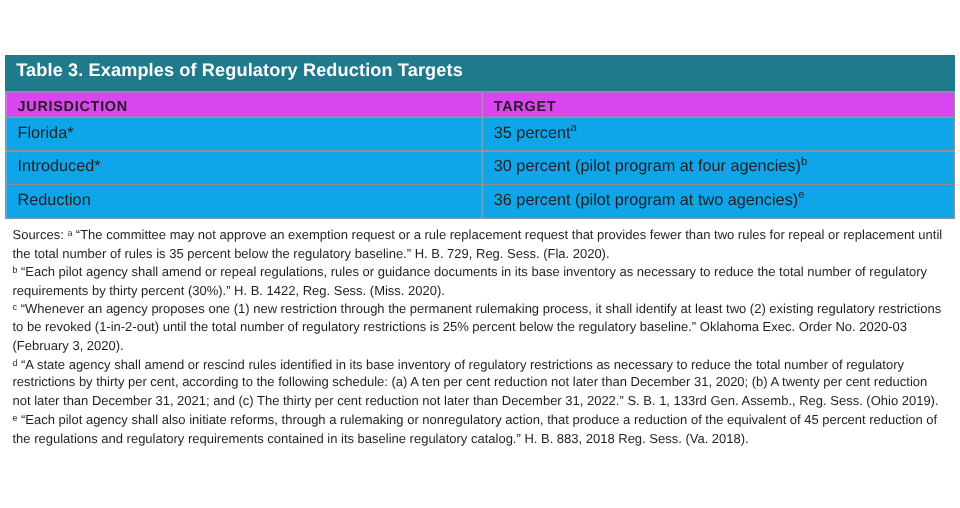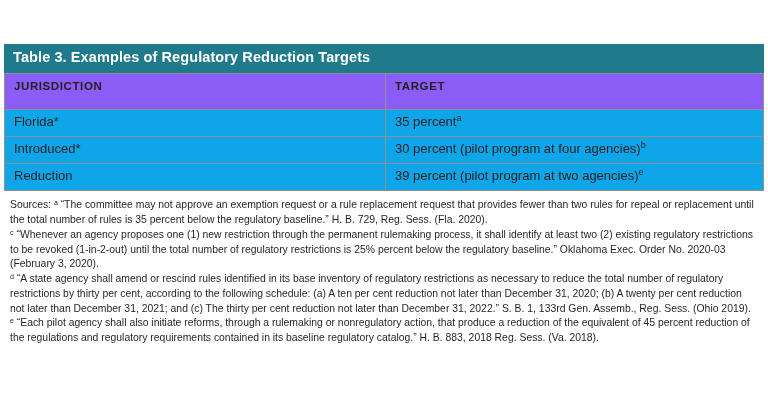--- a/index.html
+++ b/index.html
@@ -35,26 +35,26 @@
   }
   table.reg-table td, table.reg-table th {
     border: 1px solid #8f8f8f;
     padding: 4px 9px 5px 9px;
     font-size: 13px;
     text-align: left;
     vertical-align: top;
     line-height: 1.25;
   }
   table.reg-table th {
-    background: #8b5cf6;
+    background: #d946ef;
     font-size: 11.5px;
     font-weight: bold;
     letter-spacing: 0.6px;
     padding-top: 5px;
-    padding-bottom: 16px;
+    padding-bottom: 0;
     color: #231f20;
   }
   table.reg-table tbody td {
     background: #0ea5e9;
     height: 17px;
   }
   col.c1 { width: 50.2%; }
   col.c2 { width: 49.8%; }
   sup {
     font-size: 9px;
@@ -96,25 +96,26 @@
       <tr>
         <td>Florida*</td>
         <td><span>35 percent</span><sup>a</sup></td>
       </tr>
       <tr>
         <td>Introduced*</td>
         <td><span>30 percent (pilot program at four agencies)</span><sup>b</sup></td>
       </tr>
       <tr>
         <td>Reduction</td>
-        <td><span>39 percent (pilot program at two agencies)</span><sup>e</sup></td>
+        <td><span>36 percent (pilot program at two agencies)</span><sup>e</sup></td>
       </tr>
     </tbody>
   </table>
 
   <div class="notes">
     <p class="note-line"><span>Sources:</span> <span>ᵃ “The committee may not approve an exemption request or a rule replacement request that provides fewer than two rules for repeal or replacement until the total number of rules is 35 percent below the regulatory baseline.” H. B. 729, Reg. Sess. (Fla. 2020).</span></p>
+    <p class="note-line">ᵇ “Each pilot agency shall amend or repeal regulations, rules or guidance documents in its base inventory as necessary to reduce the total number of regulatory requirements by thirty percent (30%).” H. B. 1422, Reg. Sess. (Miss. 2020).</p>
     <p class="note-line">ᶜ “Whenever an agency proposes one (1) new restriction through the permanent rulemaking process, it shall identify at least two (2) existing regulatory restrictions to be revoked (1-in-2-out) until the total number of regulatory restrictions is 25% percent below the regulatory baseline.” Oklahoma Exec. Order No. 2020-03 (February 3, 2020).</p>
     <p class="note-line">ᵈ “A state agency shall amend or rescind rules identified in its base inventory of regulatory restrictions as necessary to reduce the total number of regulatory restrictions by thirty per cent, according to the following schedule: (a) A ten per cent reduction not later than December 31, 2020; (b) A twenty per cent reduction not later than December 31, 2021; and (c) The thirty per cent reduction not later than December 31, 2022.” S. B. 1, 133rd Gen. Assemb., Reg. Sess. (Ohio 2019).</p>
     <p class="note-line">ᵉ “Each pilot agency shall also initiate reforms, through a rulemaking or nonregulatory action, that produce a reduction of the equivalent of 45 percent reduction of the regulations and regulatory requirements contained in its baseline regulatory catalog.” H. B. 883, 2018 Reg. Sess. (Va. 2018).</p>
   </div>
 
 </div>
 
 </body></html>

